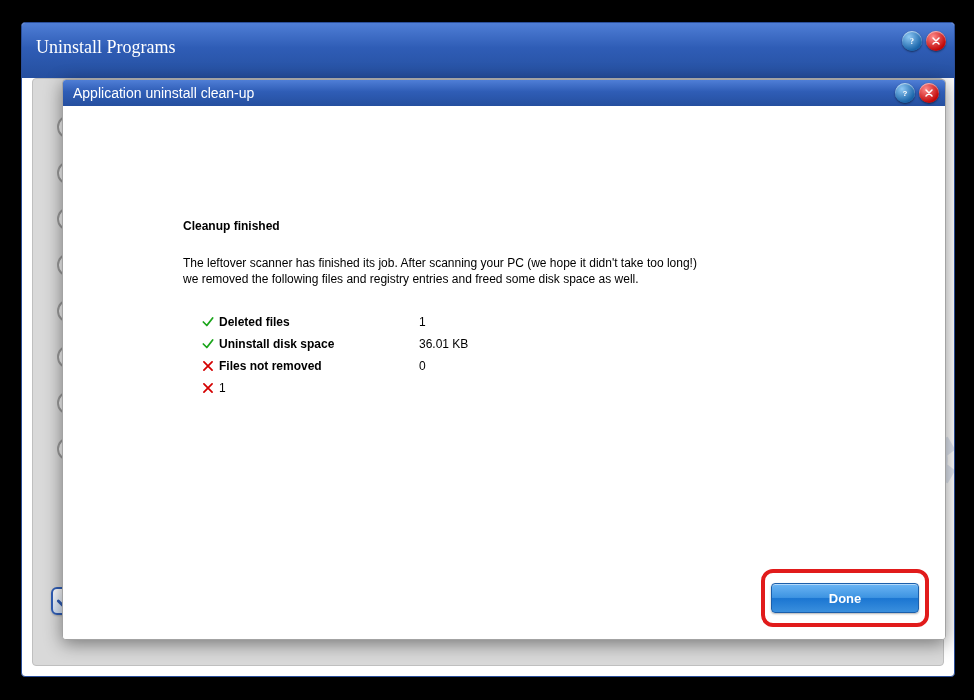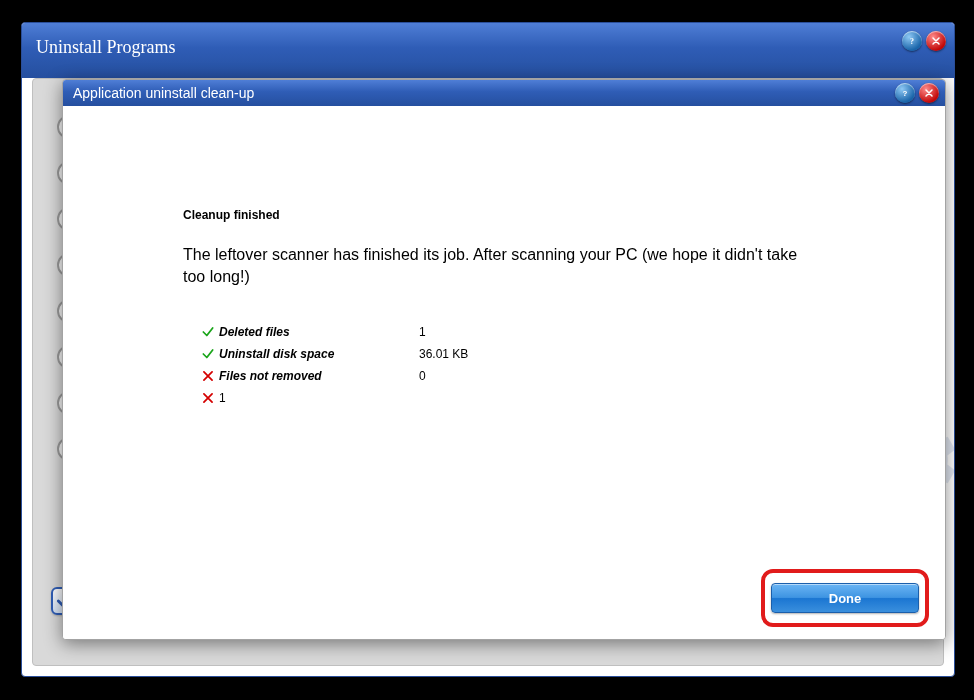--- a/index.html
+++ b/index.html
@@ -115,38 +115,38 @@
     color:#fff; font-size:14px;
   }
   .dlg-tb-btns{ position:absolute; right:6px; top:3px; display:flex; gap:4px;}
   .dlg-body{
     position:absolute;
     left:0; right:0; top:26px; bottom:0;
     background:#fff;
   }
   .report{
     position:absolute;
-    left:120px; top:102px;
+    left:120px; top:113px;
     width:640px;
     color:#000;
   }
   .report h1{
     font-size:12px; font-weight:bold; margin:0 0 22px 0;
   }
   .report p{
-    font-size:16px; margin:0 0 34px 0; line-height:1.35;
+    font-size:12px; margin:0 0 24px 0; line-height:1.35;
   }
   .stats{ margin-left:14px; }
   .stat-row{
     display:flex; align-items:center;
     height:22px;
     font-size:12px; font-weight:bold;
   }
   .stat-row .ic{ width:22px; display:inline-flex; justify-content:center; }
-  .stat-row .lbl{ width:200px;font-style:italic; }
+  .stat-row .lbl{ width:200px; }
   .stat-row .val{ font-weight:normal; }
   .ic svg{ width:14px; height:14px; }
   .ic.ok svg{ stroke:#1aa51a; fill:none; stroke-width:3; stroke-linecap:round; stroke-linejoin:round;}
   .ic.bad svg{ stroke:#d40000; fill:none; stroke-width:3; stroke-linecap:round; stroke-linejoin:round;}
 
   
   .done-zone{
     position:absolute;
     right:16px; bottom:12px;
     width:168px; height:58px;
@@ -234,20 +234,21 @@
           </svg>
       </div>
     </div>
   </div>
 
   <div class="dlg-body">
     <div class="report">
       <h1>Cleanup finished</h1>
       <p>
         <span>The leftover scanner has finished its job. After scanning your PC (we hope it didn't take too long!)</span><br>
+        <span>we removed the following files and registry entries and freed some disk space as well.</span>
       </p>
       <div class="stats" id="stats">
           <div class="stat-row">
             <span class="ic ok">
               <svg viewBox="0 0 24 24">
                 <path d="M4 12 L10 18 L20 5"></path>
               </svg>
             </span>
             <span class="lbl">Deleted files</span>
             <span class="val">1</span>

